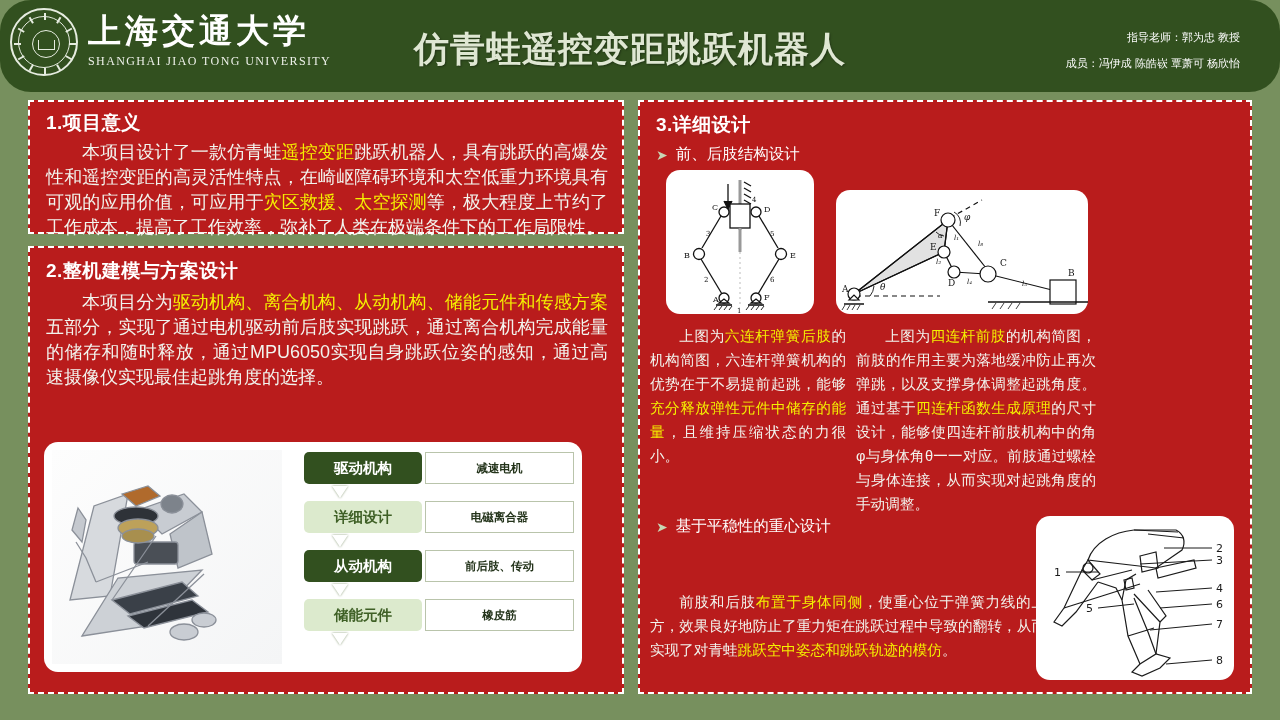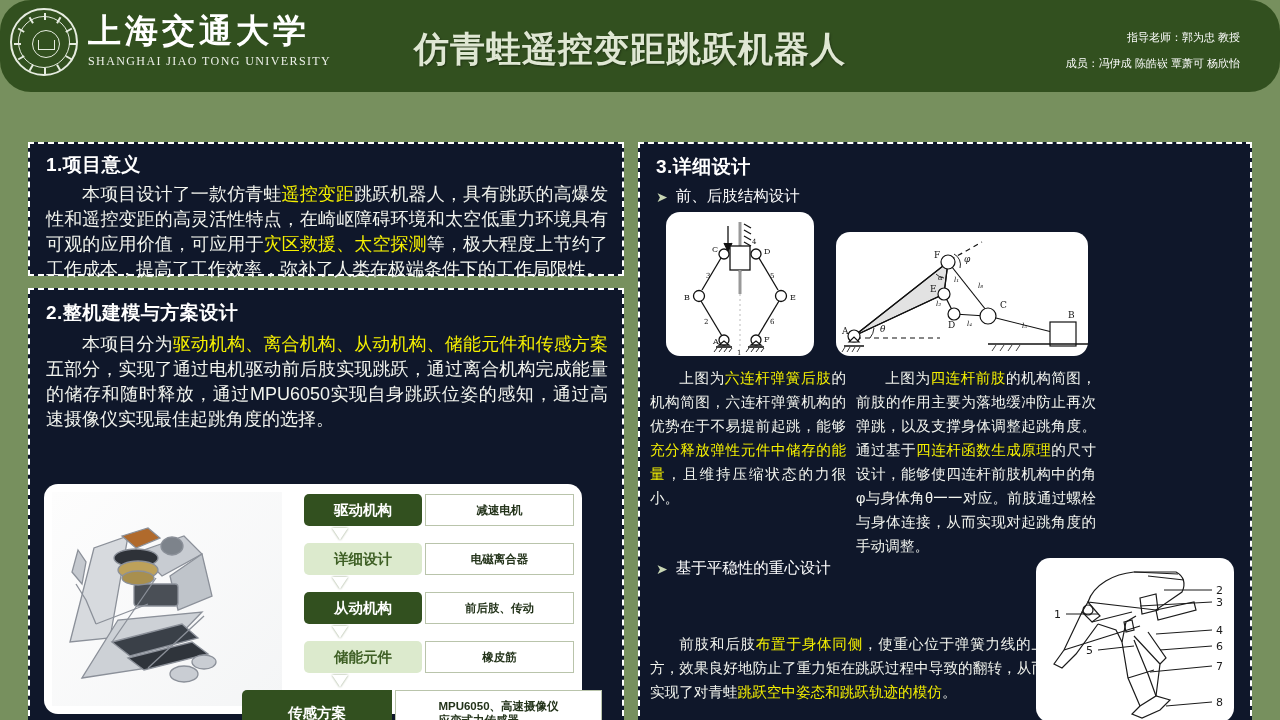--- a/index.html
+++ b/index.html
@@ -28,21 +28,21 @@
         letter-spacing:4px;color:#ffffff;line-height:1;}
   .en-name{font-family:"Liberation Serif","DejaVu Serif",serif;font-size:12px;
         letter-spacing:1.4px;color:#eef1ea;margin-top:6px;white-space:nowrap;}
   .poster-title{position:absolute;left:330px;top:26px;width:600px;text-align:center;
         font-size:35px;font-weight:700;letter-spacing:1px;color:#dfe7d3;
         text-shadow:1px 1px 2px rgba(0,0,0,.35);}
   .credits{position:absolute;right:40px;top:24px;text-align:right;font-size:11px;
         line-height:26px;color:#ffffff;}
 
   
-  .panel{position:absolute;border:2px dashed #ffffff;background:#0f172a;box-sizing:border-box;margin-top:42px;}
+  .panel{position:absolute;border:2px dashed #ffffff;background:#b91c1c;box-sizing:border-box;}
   #panel1{left:28px;top:100px;width:596px;height:134px;}
   #panel2{left:28px;top:246px;width:596px;height:448px;}
   #panel3{left:638px;top:100px;width:614px;height:594px;}
 
   .sec-title{font-size:19px;font-weight:700;color:#ffffff;letter-spacing:.5px;}
   .body-text{font-size:18px;line-height:25px;color:#f2f4ee;text-align:justify;}
   .indent{text-indent:2em;}
   .hl{color:#f5f000;}
   .bullet{font-size:15.5px;color:#ffffff;display:flex;gap:8px;align-items:center;}
   .bullet .arrow{color:#c8d6b4;font-size:14px;}
@@ -187,24 +187,20 @@
           <div class="flow-arrow">
             <span></span>
           </div>
           <div class="flow-row">
             <div class="flow-left light">储能元件</div>
             <div class="flow-right">橡皮筋</div>
           </div>
           <div class="flow-arrow">
             <span></span>
           </div>
-          <div class="flow-row last">
-            <div class="flow-left dark">传感方案</div>
-            <div class="flow-right">MPU6050、高速摄像仪<br>应变式力传感器</div>
-          </div>
         </div>
     </div>
   </div>
 
   <div class="panel" id="panel3">
     <div class="sec-title" id="p3-title">3.详细设计</div>
 
     <div class="bullet" id="p3-b1">
       <span class="arrow">➤</span>
       <span>前、后肢结构设计</span>

